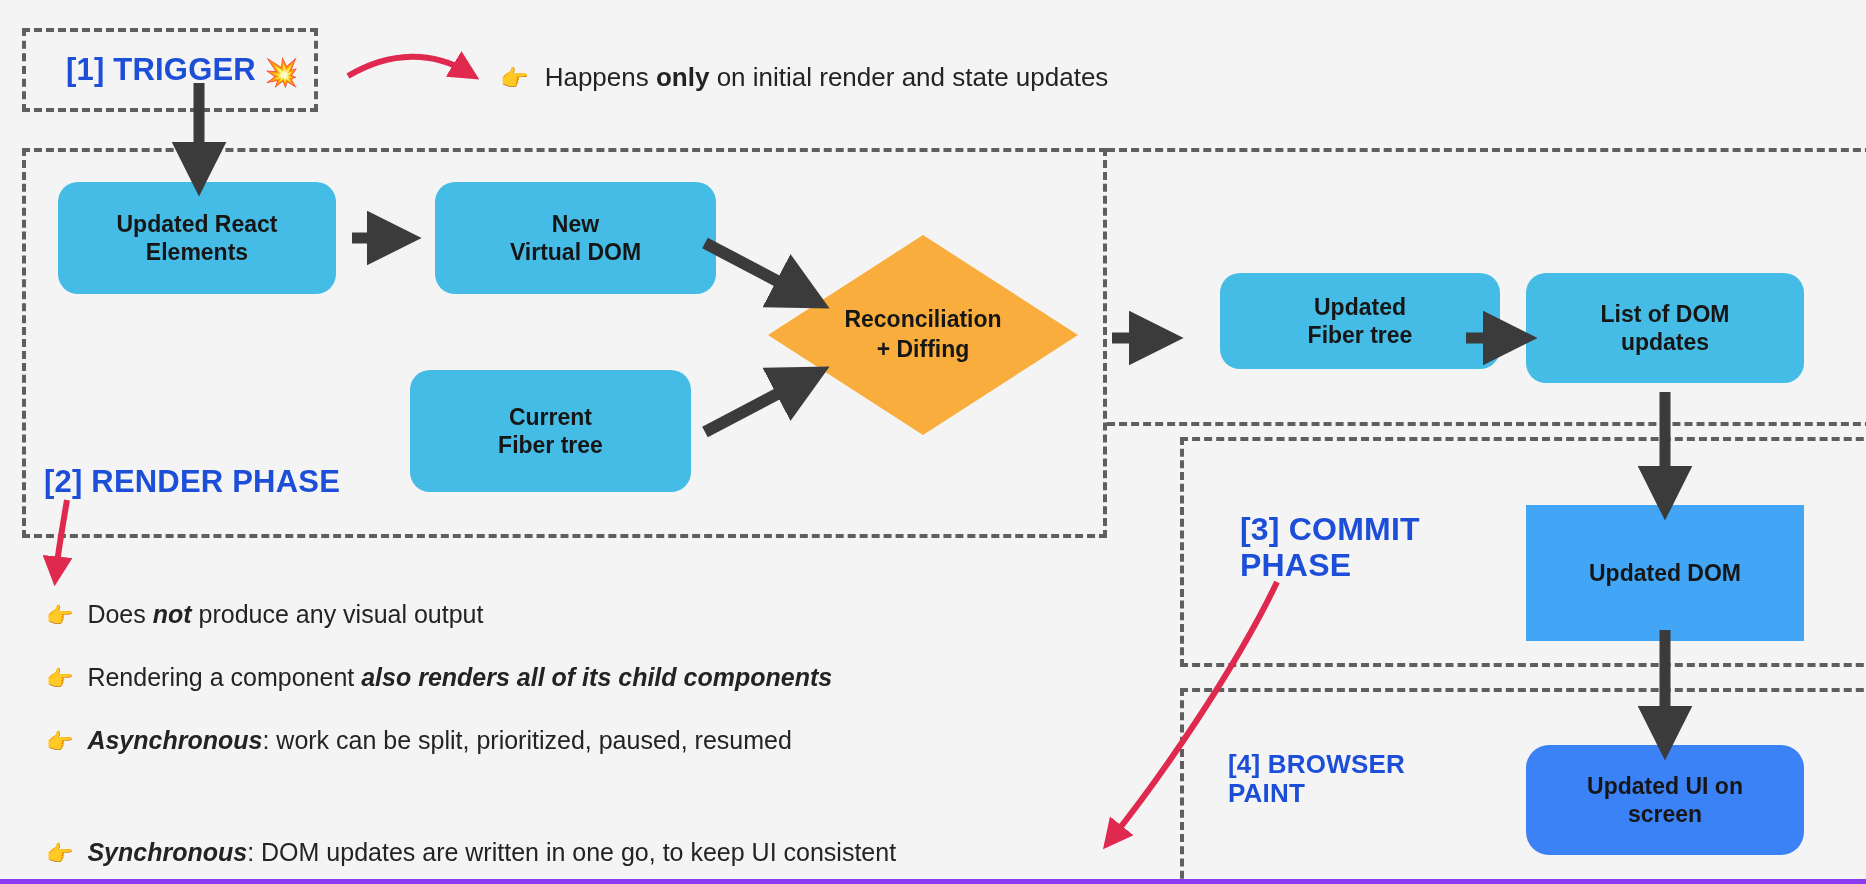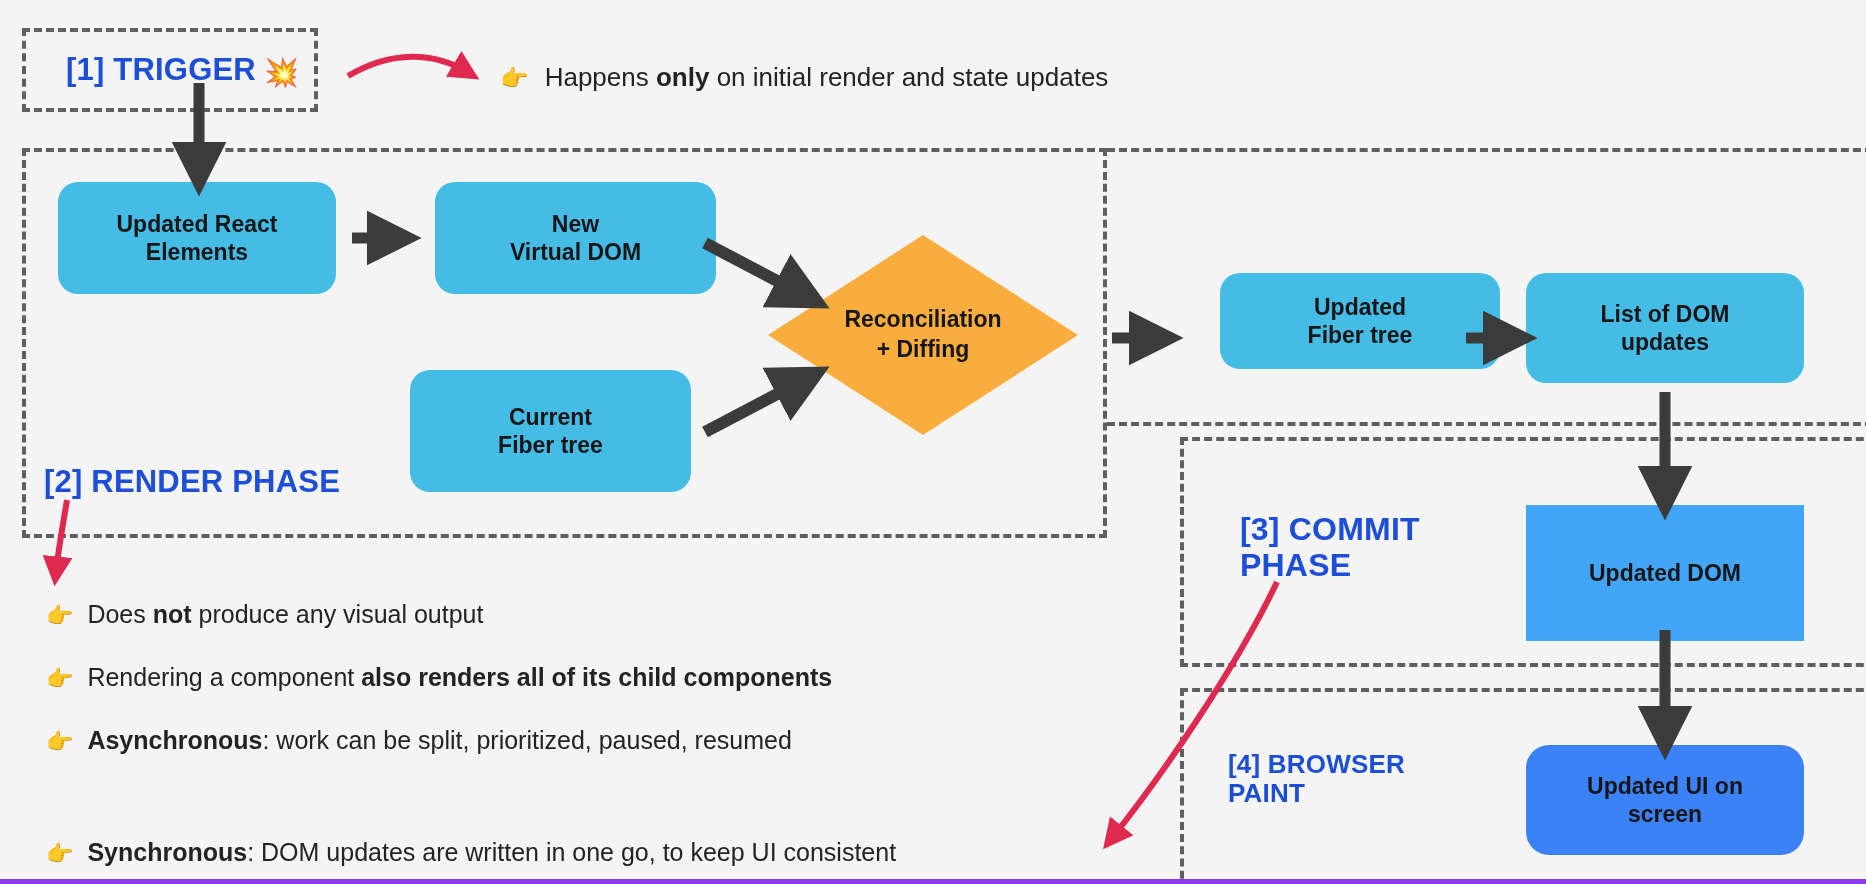--- a/index.html
+++ b/index.html
@@ -128,21 +128,21 @@
   .bullet {
     position: absolute;
     display: flex;
     align-items: baseline;
     gap: 14px;
     font-size: 25px;
     color: #232323;
     white-space: nowrap;
   }
   .bullet .hand { font-size: 22px; }
-  .bullet b { font-weight: bold; }
+  .bullet b { font-weight: bold; font-style: italic; }
   #b0 { left: 46px; top: 600px; }
   #b1 { left: 46px; top: 663px; }
   #b2 { left: 46px; top: 726px; }
   #b3 { left: 46px; top: 838px; }
 
   #trigger-note {
     position: absolute;
     left: 500px;
     top: 62px;
     display: flex;

